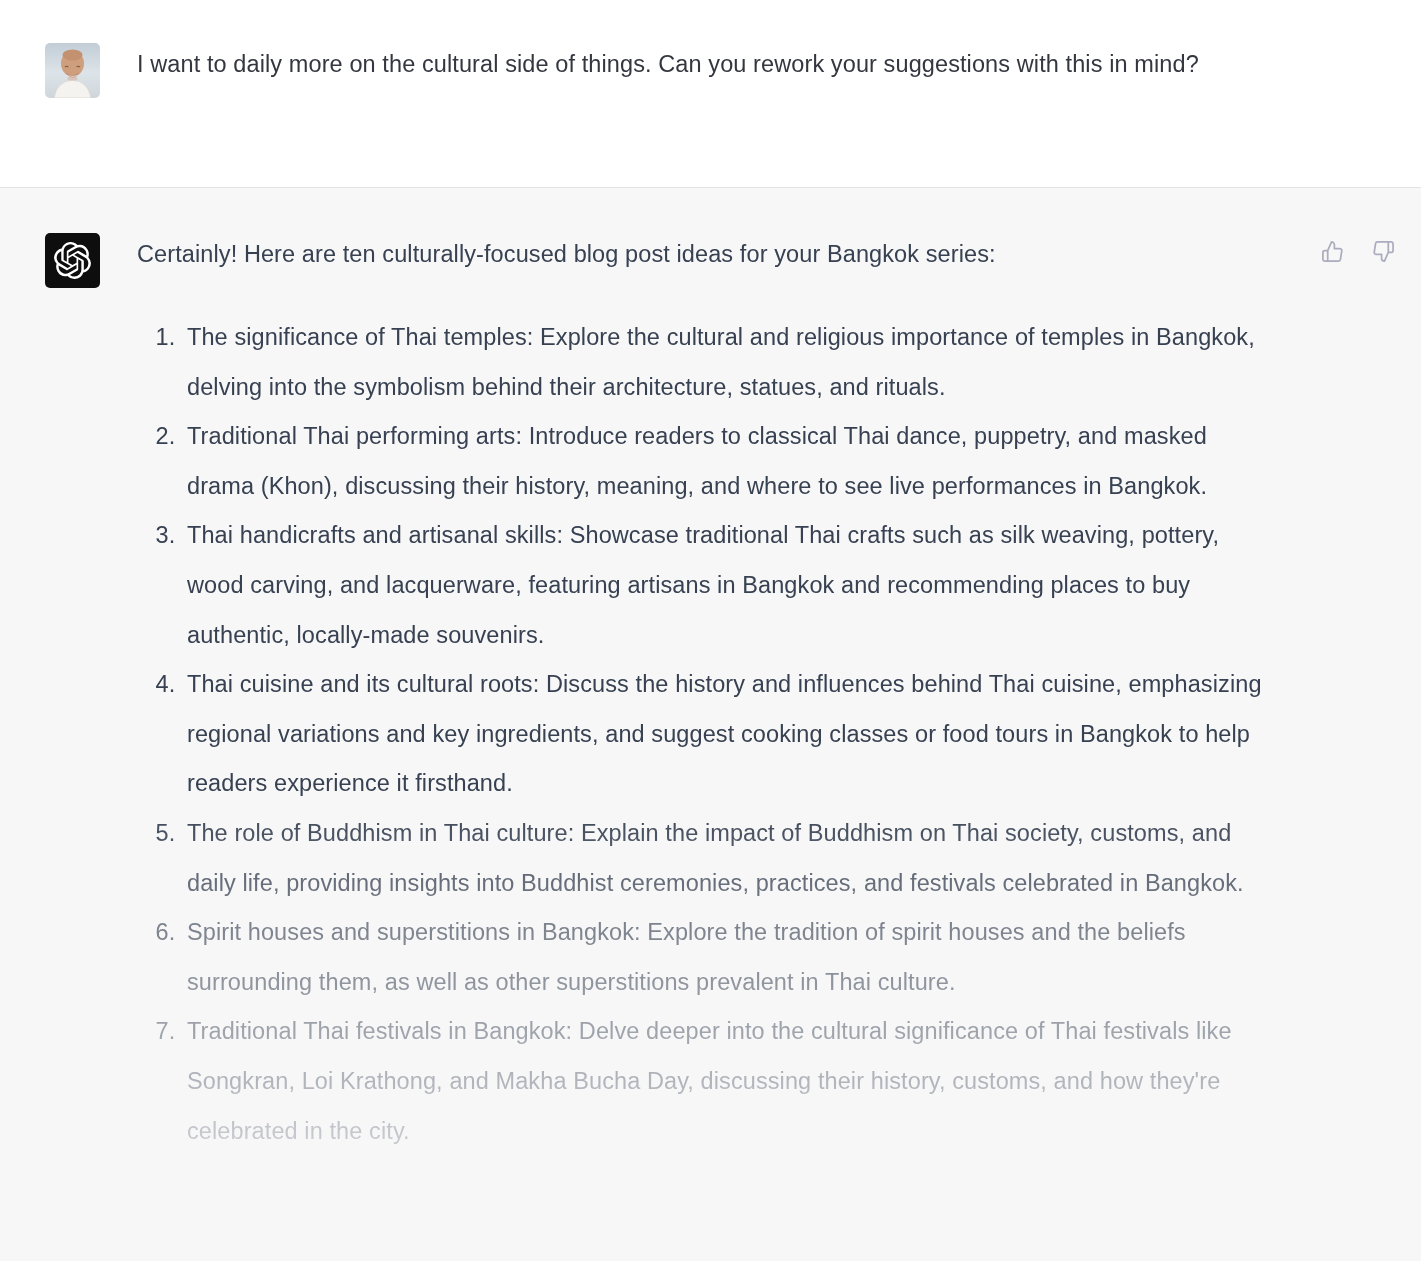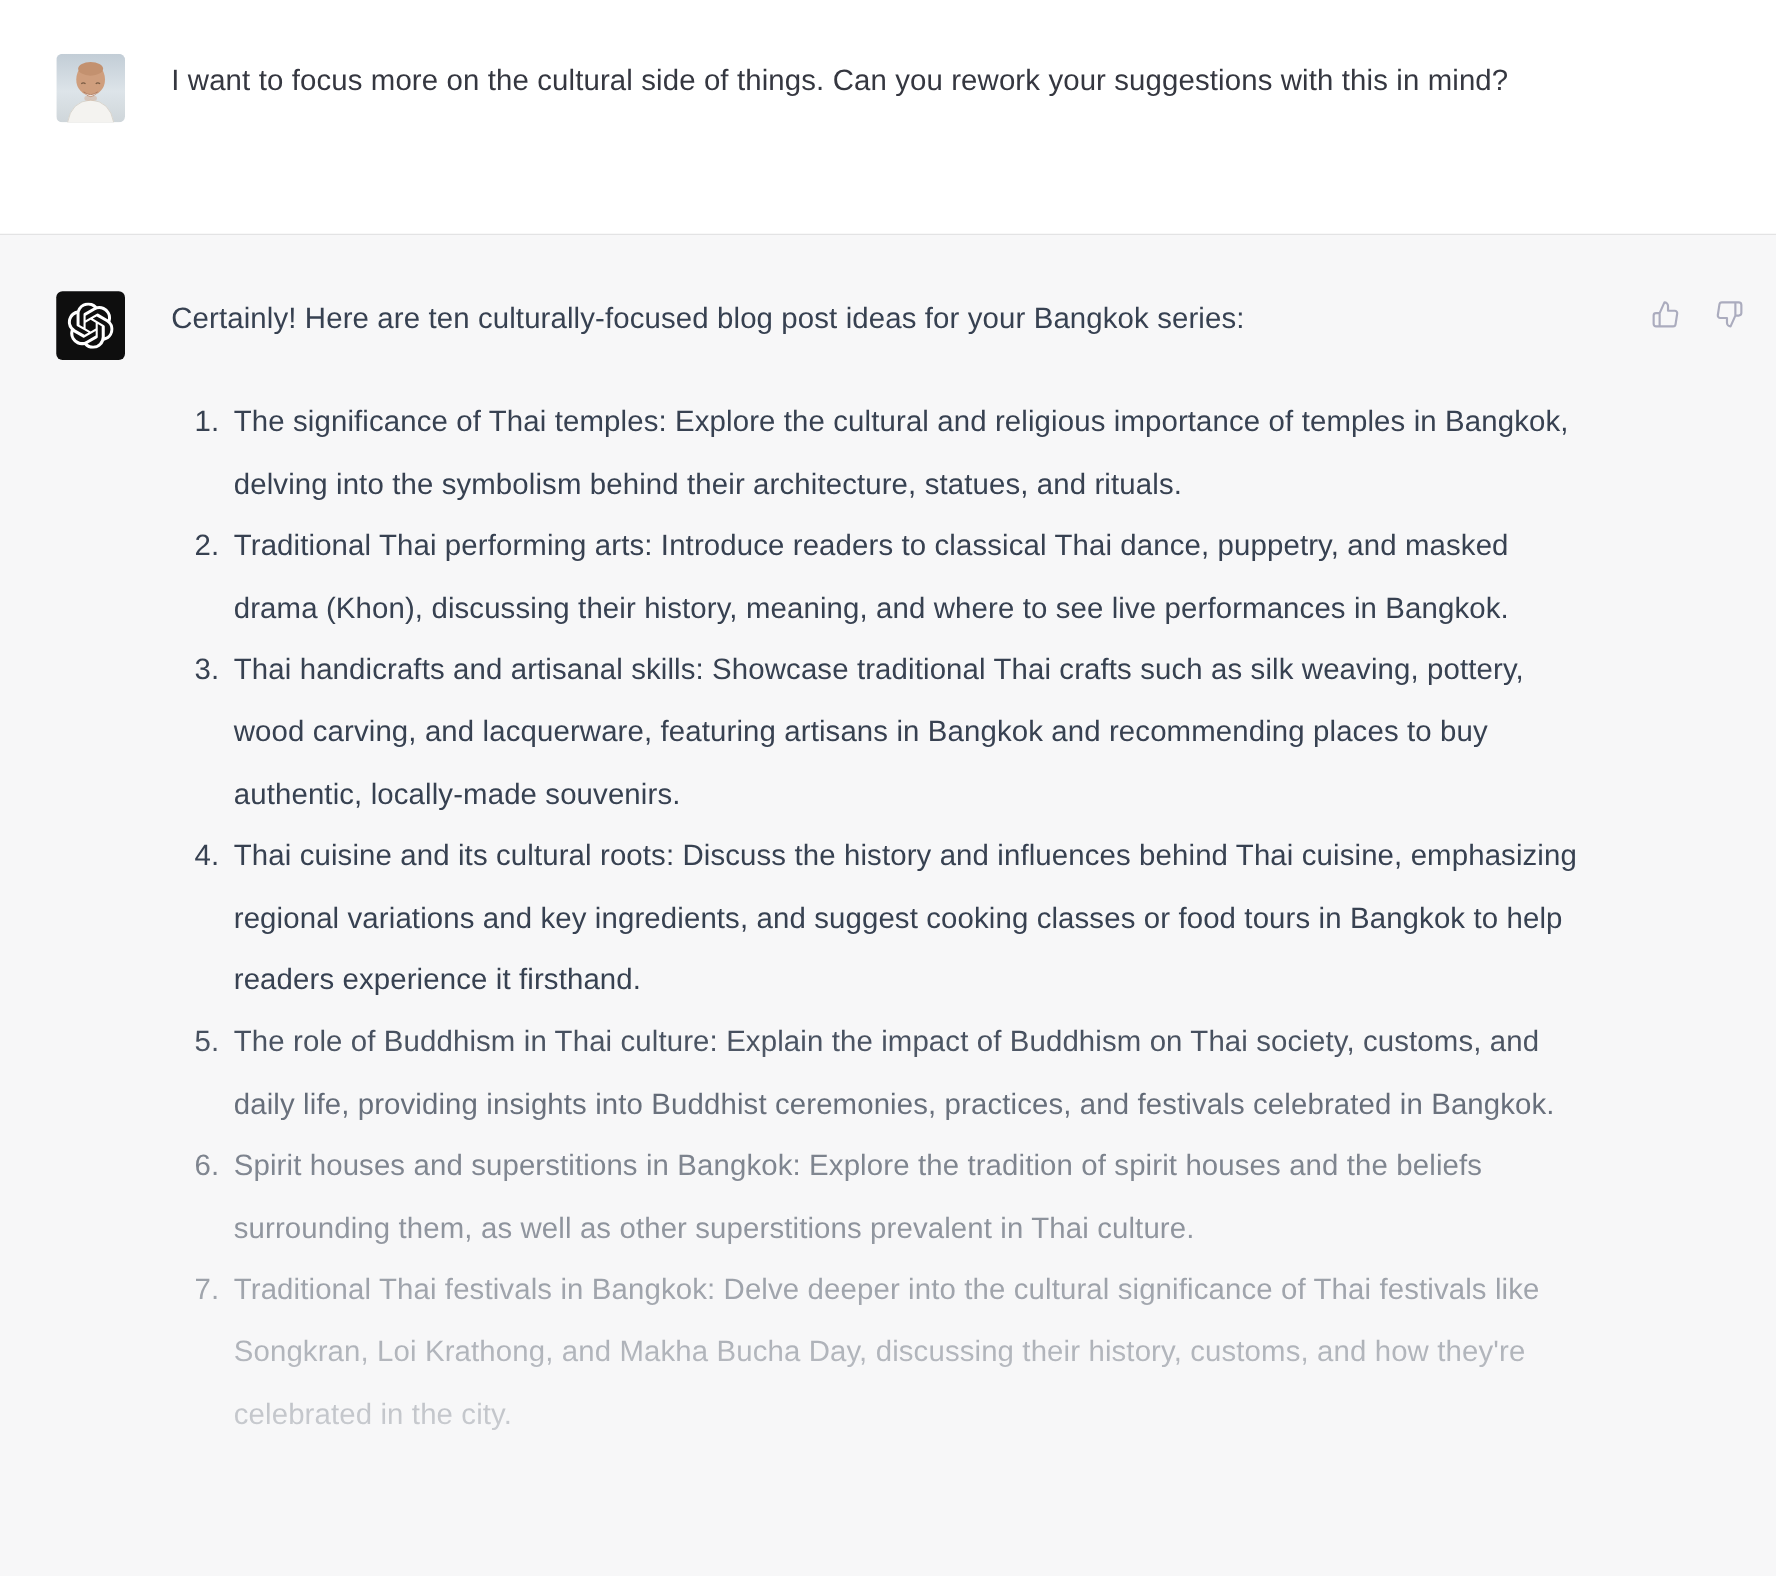--- a/index.html
+++ b/index.html
@@ -130,21 +130,21 @@
         <path d="M9 55 Q12 38 27.5 37 Q43 38 46 55 Z" fill="none" stroke="#d8d5ce" stroke-width="0.8"></path>
         <ellipse cx="27.5" cy="20.5" rx="11.5" ry="13" fill="#cf9e7d"></ellipse>
         <ellipse cx="27.5" cy="12" rx="10" ry="5.5" fill="#c3916f"></ellipse>
         <path d="M20 24 q1.6-1.4 3.4 0" stroke="#7a5c44" stroke-width="1.1" fill="none"></path>
         <path d="M31.6 24 q1.6-1.4 3.4 0" stroke="#7a5c44" stroke-width="1.1" fill="none"></path>
         <path d="M22 30.5 q5.5 4.5 11 0 q-2.5 3.8-5.5 3.8 q-3 0-5.5-3.8" fill="#fdfdfb" stroke="#a9745a" stroke-width="0.6"></path>
         <rect x="22.5" y="33.5" width="10" height="4" rx="2" fill="#cf9e7d" opacity="0.4"></rect>
       </svg>
     </div>
     <div class="msg-body">
-      <div class="msg-text">I want to focus more on the cultural side of things. Can you rework your suggestions with this in mind?</div>
+      <div class="msg-text">I want to daily more on the cultural side of things. Can you rework your suggestions with this in mind?</div>
     </div>
   </div>
 
   <div class="msg-assistant">
     <div class="bot-avatar">
       <svg viewBox="0 0 24 24">
         <path fill="#ffffff" d="M22.2819 9.8211a5.9847 5.9847 0 0 0-.5157-4.9108 6.0462 6.0462 0 0 0-6.5098-2.9A6.0651 6.0651 0 0 0 4.9807 4.1818a5.9847 5.9847 0 0 0-3.9977 2.9 6.0462 6.0462 0 0 0 .7427 7.0966 5.98 5.98 0 0 0 .511 4.9107 6.051 6.051 0 0 0 6.5146 2.9001A5.9847 5.9847 0 0 0 13.2599 24a6.0557 6.0557 0 0 0 5.7718-4.2058 5.9894 5.9894 0 0 0 3.9977-2.9001 6.0557 6.0557 0 0 0-.7475-7.073zm-9.022 12.6081a4.4755 4.4755 0 0 1-2.8764-1.0408l.1419-.0804 4.7783-2.7582a.7948.7948 0 0 0 .3927-.6813v-6.7369l2.02 1.1686a.071.071 0 0 1 .038.0615v5.5826a4.504 4.504 0 0 1-4.4945 4.4849zm-9.6607-4.1254a4.4708 4.4708 0 0 1-.5346-3.0137l.142.0852 4.783 2.7582a.7712.7712 0 0 0 .7806 0l5.8428-3.3685v2.3324a.0804.0804 0 0 1-.0332.0615L9.74 19.9502a4.4992 4.4992 0 0 1-6.1408-1.6464zM2.3408 7.8956a4.485 4.485 0 0 1 2.3655-1.9728V11.6a.7664.7664 0 0 0 .3879.6765l5.8144 3.3543-2.0201 1.1685a.0757.0757 0 0 1-.071 0l-4.8303-2.7865A4.504 4.504 0 0 1 2.3408 7.8956zm16.5963 3.8558L13.1038 8.364 15.1192 7.2a.0757.0757 0 0 1 .071 0l4.8303 2.7913a4.4944 4.4944 0 0 1-.6765 8.1042v-5.6772a.79.79 0 0 0-.407-.667zm2.0107-3.0231l-.142-.0852-4.7735-2.7818a.7759.7759 0 0 0-.7854 0L9.409 9.2297V6.8974a.0662.0662 0 0 1 .0284-.0615l4.8303-2.7866a4.4992 4.4992 0 0 1 6.6802 4.66zM8.3065 12.863l-2.02-1.1638a.0804.0804 0 0 1-.038-.0567V6.0742a4.4992 4.4992 0 0 1 7.3757-3.4537l-.142.0805L8.704 5.459a.7948.7948 0 0 0-.3927.6813zm1.0976-2.3654l2.602-1.4998 2.6069 1.4998v2.9994l-2.5974 1.4997-2.6067-1.4997z"></path>
       </svg>
     </div>
 

